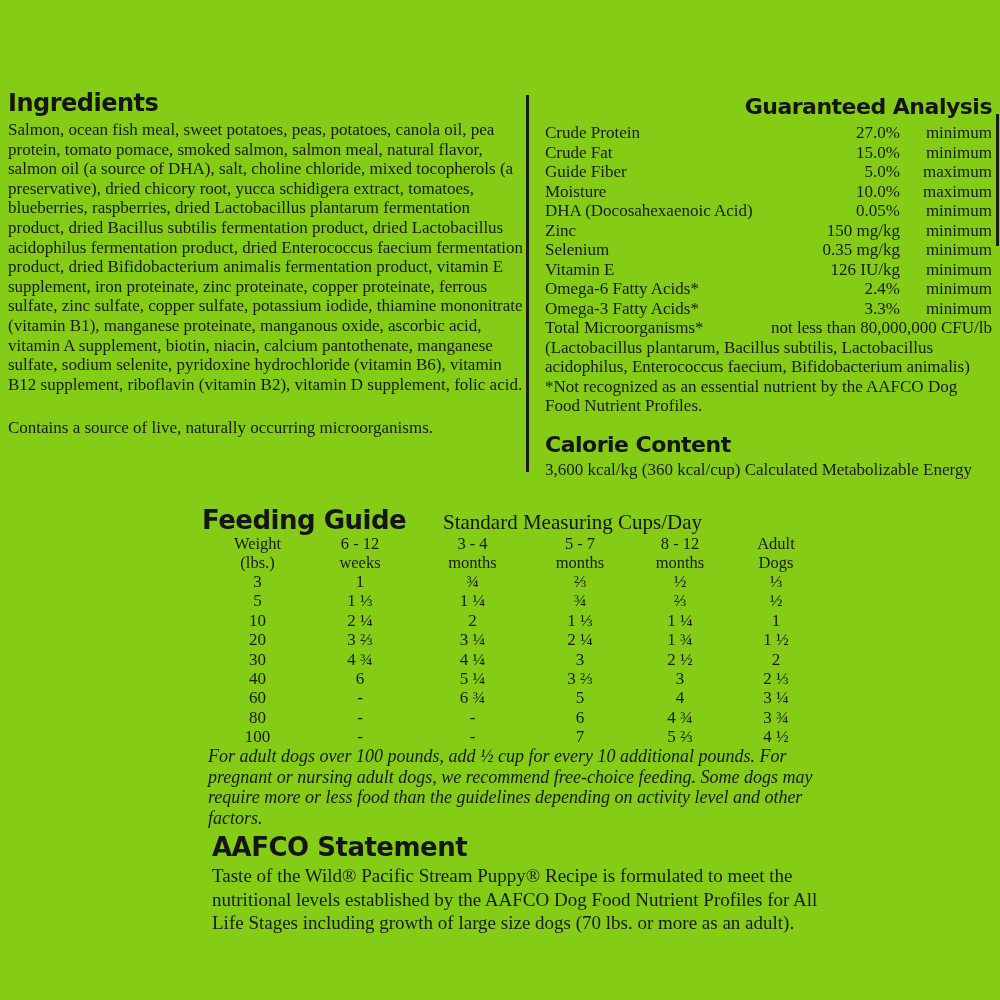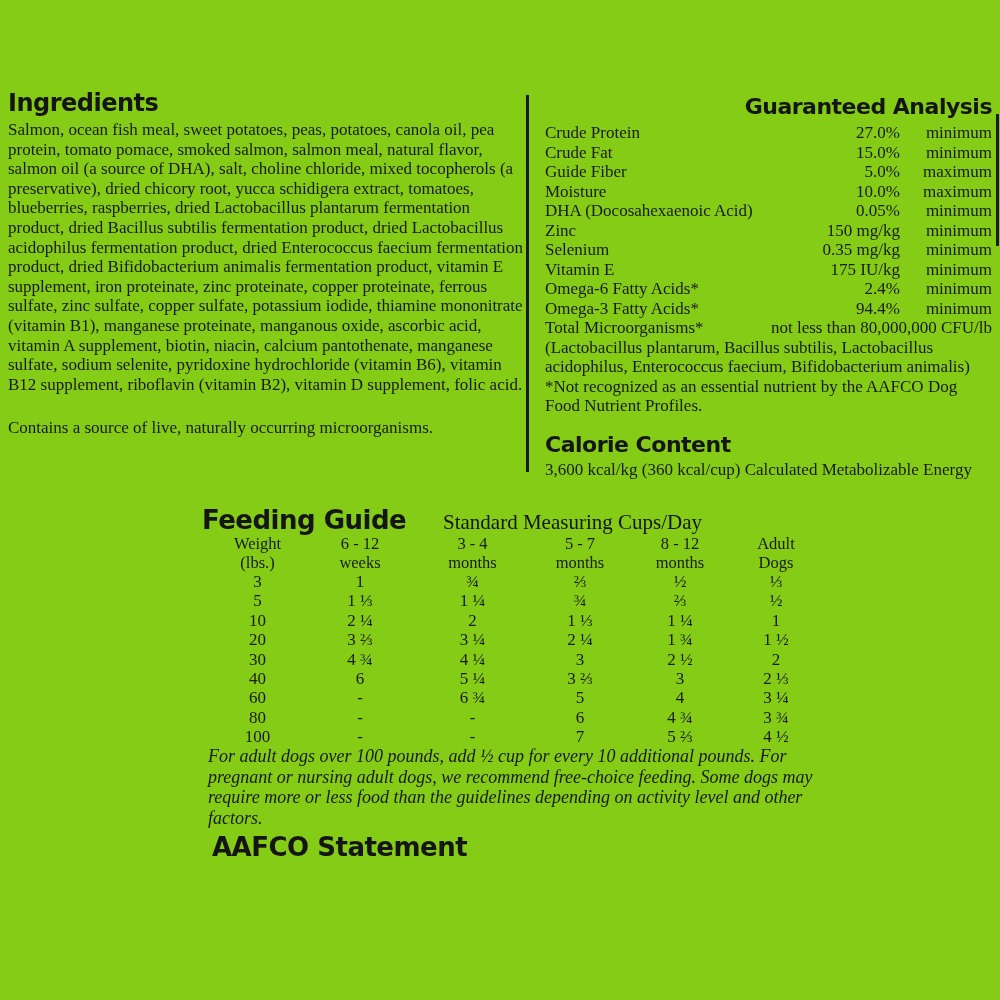--- a/index.html
+++ b/index.html
@@ -97,31 +97,31 @@
       <span class="ga-value">150 mg/kg</span>
       <span class="ga-qual">minimum</span>
     </div>
     <div class="ga-row">
       <span class="ga-label">Selenium</span>
       <span class="ga-value">0.35 mg/kg</span>
       <span class="ga-qual">minimum</span>
     </div>
     <div class="ga-row">
       <span class="ga-label">Vitamin E</span>
-      <span class="ga-value">175 IU/kg</span>
+      <span class="ga-value">126 IU/kg</span>
       <span class="ga-qual">minimum</span>
     </div>
     <div class="ga-row">
       <span class="ga-label">Omega-6 Fatty Acids*</span>
       <span class="ga-value">2.4%</span>
       <span class="ga-qual">minimum</span>
     </div>
     <div class="ga-row">
       <span class="ga-label">Omega-3 Fatty Acids*</span>
-      <span class="ga-value">94.4%</span>
+      <span class="ga-value">3.3%</span>
       <span class="ga-qual">minimum</span>
     </div>
 
     <div class="ga-total">
       <span class="ga-label">Total Microorganisms*</span>
       <span class="ga-value">not less than 80,000,000 CFU/lb</span>
     </div>
     <div class="ga-orgnote">(Lactobacillus plantarum, Bacillus subtilis, Lactobacillus acidophilus, Enterococcus faecium, Bifidobacterium animalis)</div>
     <div class="ga-footnote">*Not recognized as an essential nutrient by the AAFCO Dog Food Nutrient Profiles.</div>
   </div>
@@ -244,15 +244,16 @@
         <td>5 ⅔</td>
         <td>4 ½</td>
       </tr>
     </tbody>
   </table>
 
   <div class="fg-footnote">For adult dogs over 100 pounds, add ½ cup for every 10 additional pounds. For pregnant or nursing adult dogs, we recommend free-choice feeding. Some dogs may require more or less food than the guidelines depending on activity level and other factors.</div>
 
   <div class="aafco-col">
     <div class="heading">AAFCO Statement</div>
+    <div class="aafco-body">Taste of the Wild® Pacific Stream Puppy® Recipe is formulated to meet the nutritional levels established by the AAFCO Dog Food Nutrient Profiles for All Life Stages including growth of large size dogs (70 lbs. or more as an adult).</div>
   </div>
 
 </div>
 
 </body></html>

